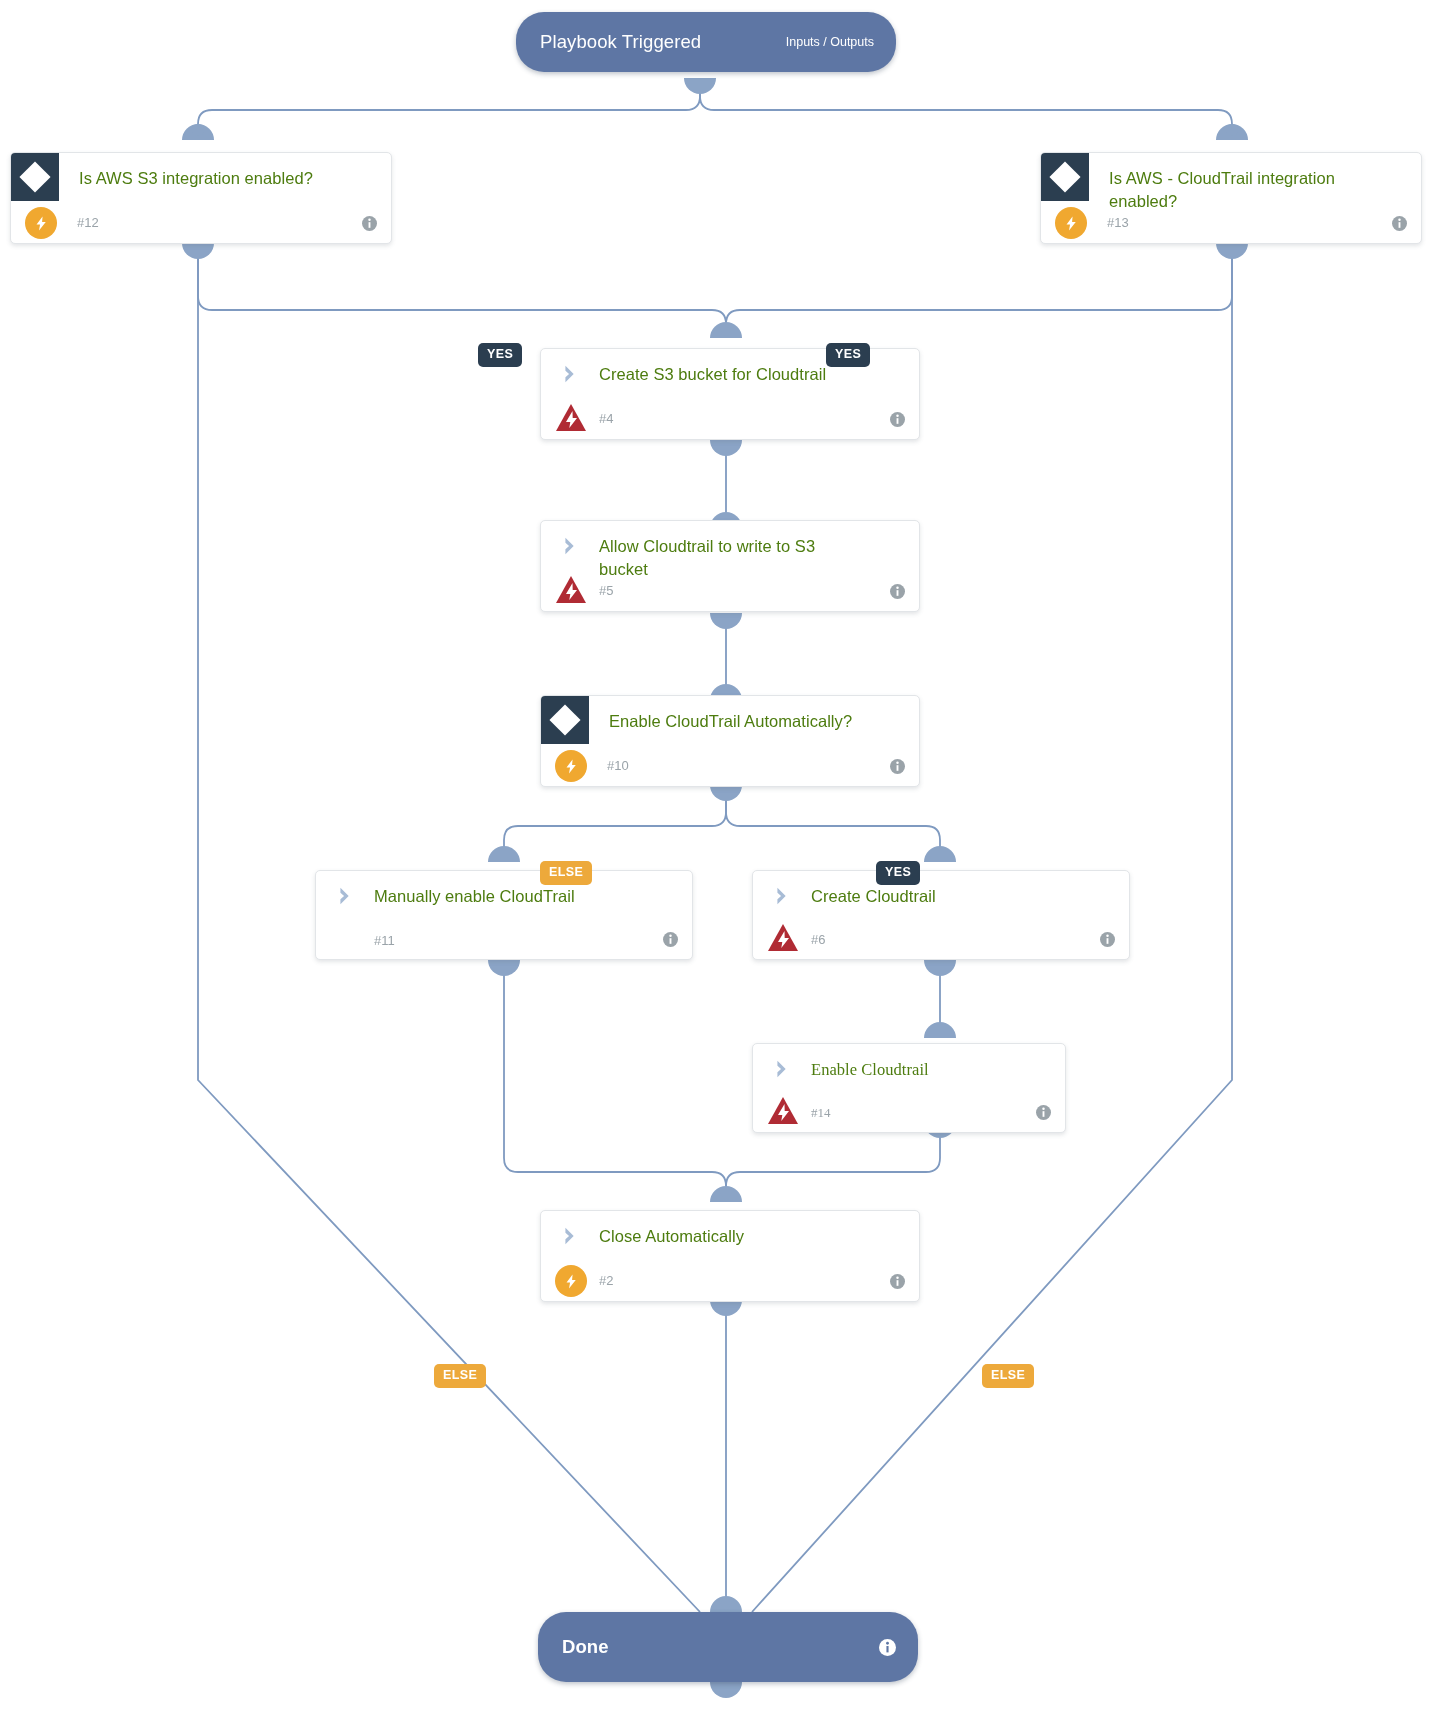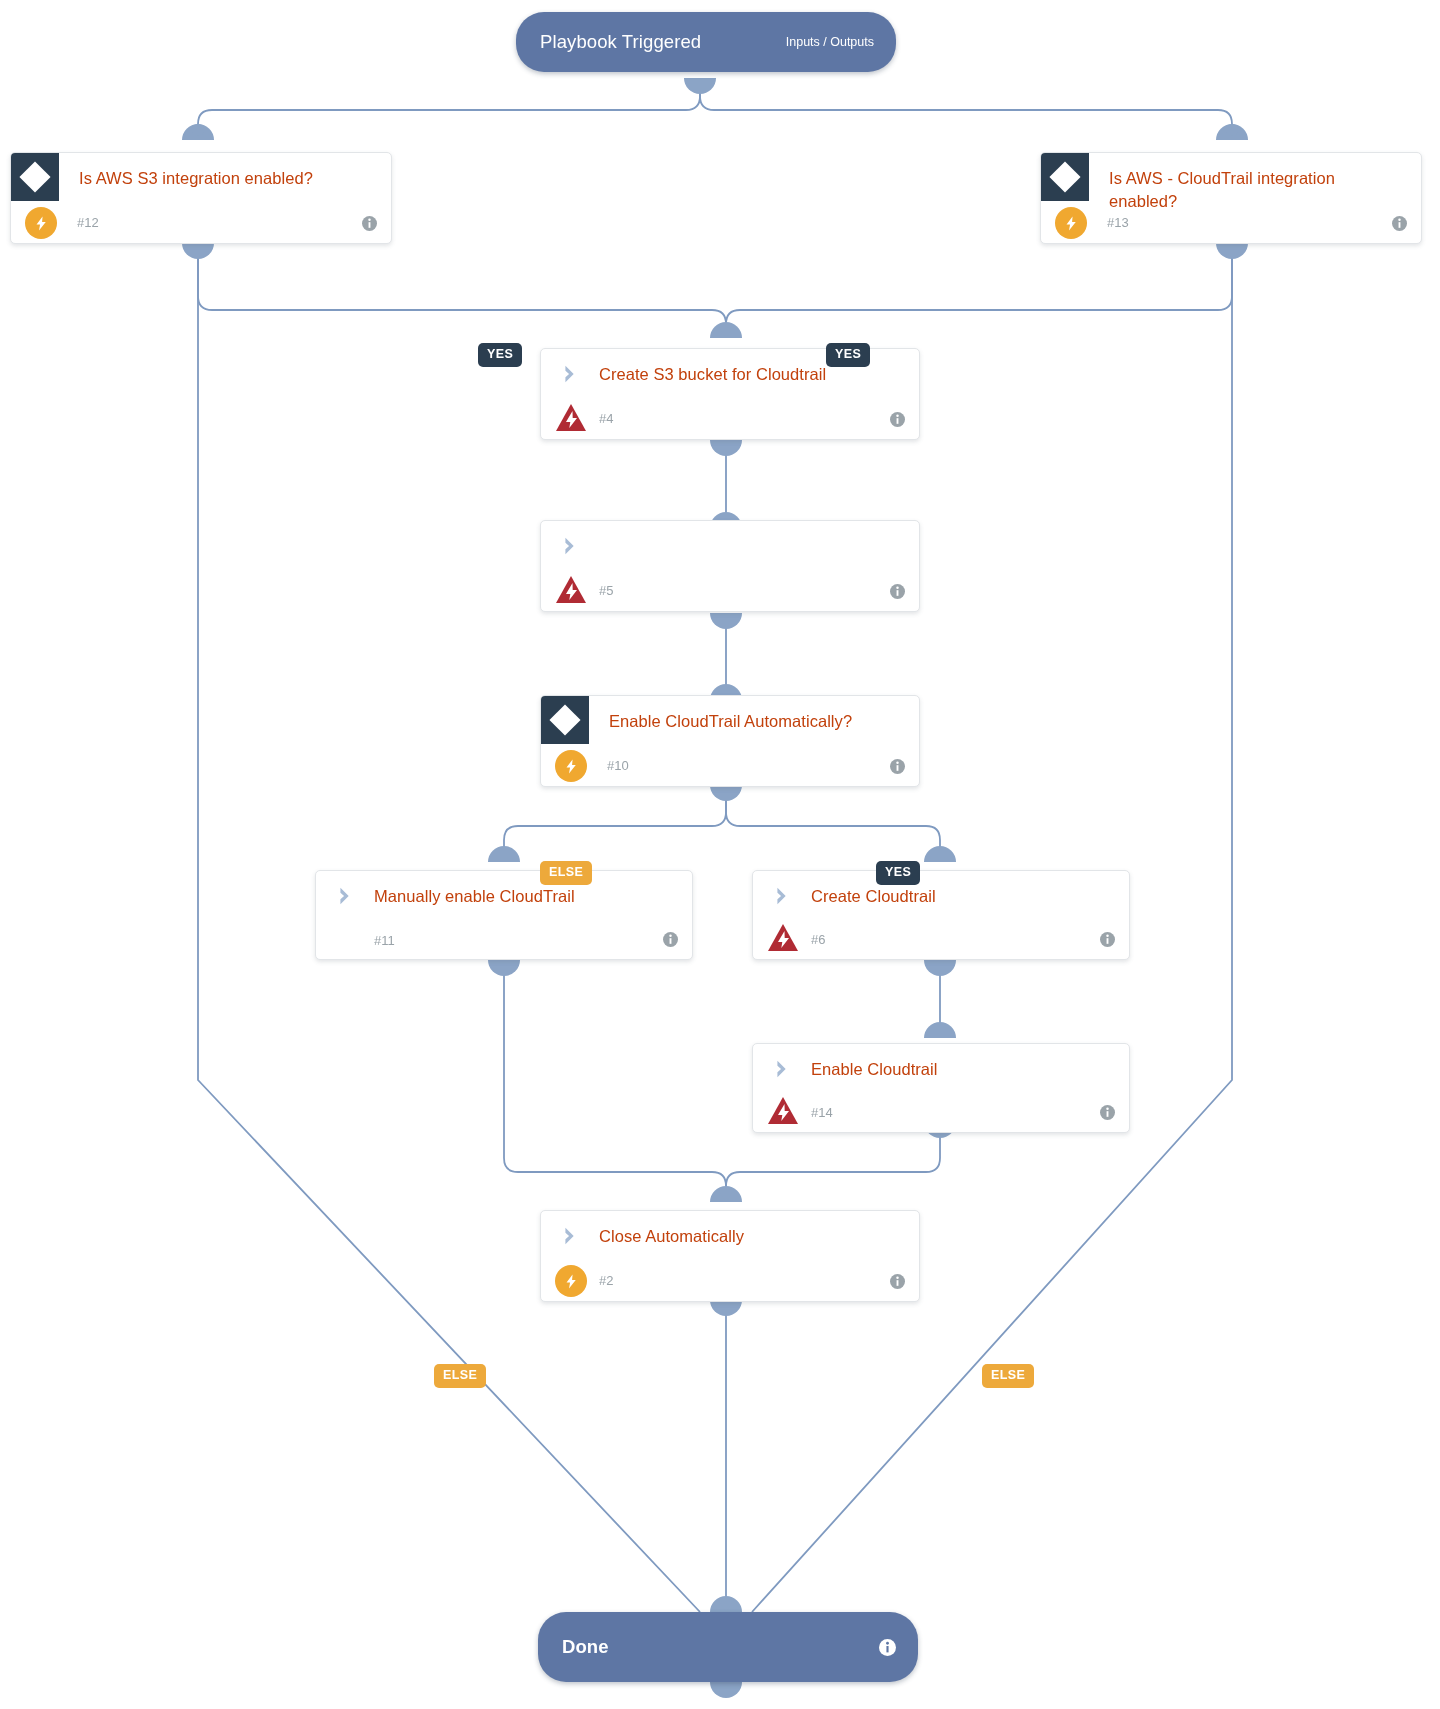--- a/index.html
+++ b/index.html
@@ -47,21 +47,21 @@
   .card {
     position: absolute;
     background: #ffffff;
     border: 1px solid #e2e5e8;
     border-radius: 5px;
     box-shadow: 0 2px 4px rgba(90,100,115,0.17);
     z-index: 5;
   }
   .card-title {
     position: absolute;
-    color: #c2410c;
+    color: #4d7c0f;
     font-size: 16.5px;
     line-height: 23px;
     letter-spacing: 0.05px;
   }
   .card-id {
     position: absolute;
     color: #9aa3a9;
     font-size: 13px;
   }
 
@@ -261,20 +261,21 @@
         <circle cx="8" cy="8" r="8" fill="#9aa3a9"></circle>
         <rect x="7" y="6.6" width="2" height="6" fill="#fff"></rect>
         <circle cx="8" cy="4" r="1.3" fill="#fff"></circle>
       </svg>
   </div>
 
   <div class="card" style="left:540px; top:520px; width:380px; height:92px;">
     <svg class="chev" style="left:18px; top:14px;" viewBox="0 0 24 24">
         <path fill="#a8bcd6" d="M7 3 l9 9 l-9 9 l0 -5.5 l4 -3.5 l-4 -3.5 z"></path>
       </svg>
+    <div class="card-title" style="left:58px; top:14px; width:260px;">Allow Cloudtrail to write to S3 bucket</div>
     <svg class="badge-warn" style="left:14px; top:54px;" viewBox="0 0 32 30">
         <path fill="#b02b34" d="M16 1 L31 28 H1 Z"></path>
         <path fill="#ffffff" d="M17.5 8 L11 19 h4.3 l-1 6 L22 15 h-4.3 z"></path>
       </svg>
     <div class="card-id" style="left:58px; top:62px;">#5</div>
     <svg class="info-dot" style="right:14px; bottom:12px;" viewBox="0 0 16 16">
         <circle cx="8" cy="8" r="8" fill="#9aa3a9"></circle>
         <rect x="7" y="6.6" width="2" height="6" fill="#fff"></rect>
         <circle cx="8" cy="4" r="1.3" fill="#fff"></circle>
       </svg>
@@ -324,21 +325,21 @@
         <path fill="#ffffff" d="M17.5 8 L11 19 h4.3 l-1 6 L22 15 h-4.3 z"></path>
       </svg>
     <div class="card-id" style="left:58px; top:61px;">#6</div>
     <svg class="info-dot" style="right:14px; bottom:12px;" viewBox="0 0 16 16">
         <circle cx="8" cy="8" r="8" fill="#9aa3a9"></circle>
         <rect x="7" y="6.6" width="2" height="6" fill="#fff"></rect>
         <circle cx="8" cy="4" r="1.3" fill="#fff"></circle>
       </svg>
   </div>
 
-  <div class="card" style="left:752px; top:1043px; width:378px; height:90px;">
+  <div class="card" style="left:752px; top:1043px; width:314px; height:90px;font-family:Liberation Serif, serif;">
     <svg class="chev" style="left:18px; top:14px;" viewBox="0 0 24 24">
         <path fill="#a8bcd6" d="M7 3 l9 9 l-9 9 l0 -5.5 l4 -3.5 l-4 -3.5 z"></path>
       </svg>
     <div class="card-title" style="left:58px; top:14px; width:290px;">Enable Cloudtrail</div>
     <svg class="badge-warn" style="left:14px; top:52px;" viewBox="0 0 32 30">
         <path fill="#b02b34" d="M16 1 L31 28 H1 Z"></path>
         <path fill="#ffffff" d="M17.5 8 L11 19 h4.3 l-1 6 L22 15 h-4.3 z"></path>
       </svg>
     <div class="card-id" style="left:58px; top:61px;">#14</div>
     <svg class="info-dot" style="right:14px; bottom:12px;" viewBox="0 0 16 16">

